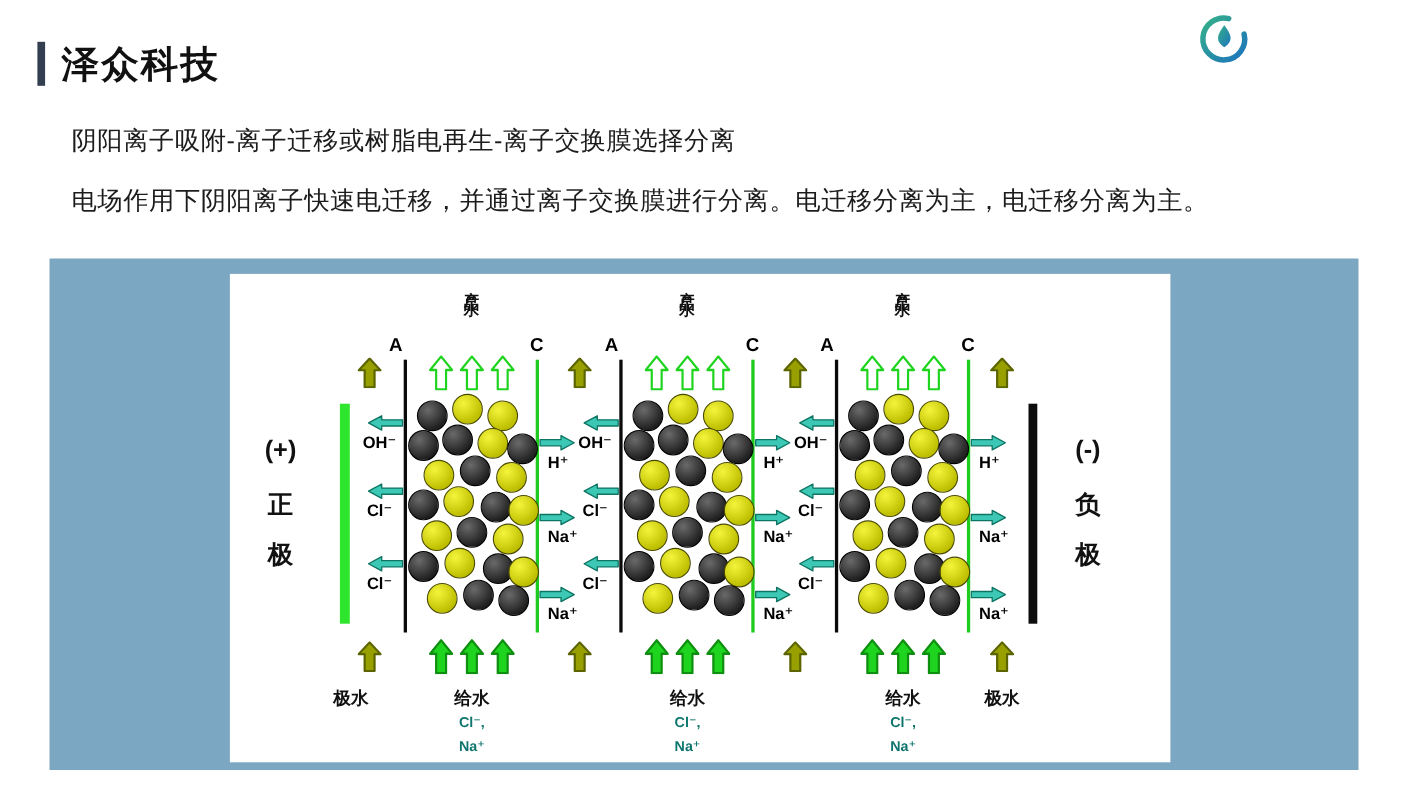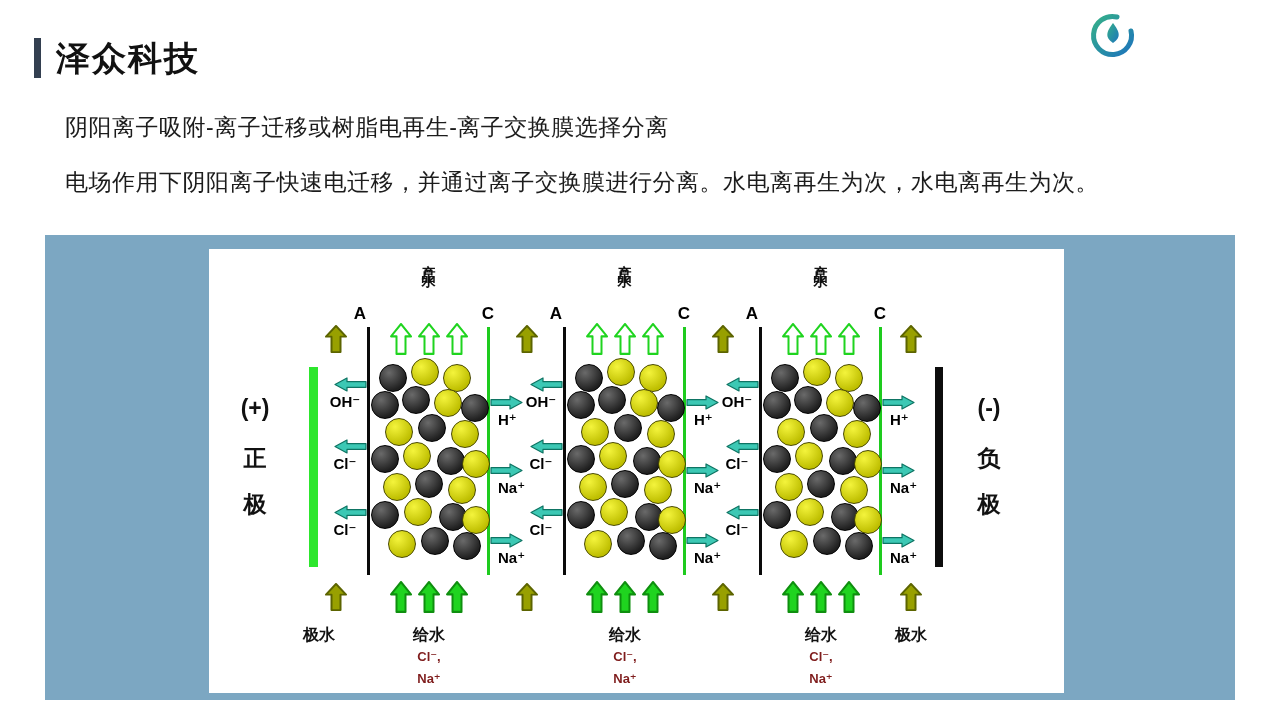--- a/index.html
+++ b/index.html
@@ -38,21 +38,21 @@
   .mc{left:165px;width:18px;text-align:center}
   .aline{position:absolute;left:53px;top:78px;width:3px;height:248px;background:#0a0a0a}
   .cline{position:absolute;left:173px;top:78px;width:3px;height:248px;background:#1ecb1e}
   .bead{position:absolute;width:26px;height:26px;border-radius:50%}
   .bead.d{background:radial-gradient(circle at 35% 30%,#6a6a6a,#1f1f1f 72%);border:1px solid #000}
   .bead.y{background:radial-gradient(circle at 35% 30%,#f4f43c,#bebe00 72%);border:1px solid #4a4a00}
   .ion{position:absolute;font-weight:700;font-size:15px;color:#000}
   .il{left:8px;width:46px;text-align:center}
   .ir{left:184px;width:52px;text-align:left}
   .feed{position:absolute;left:75px;top:376px;width:80px;text-align:center;font-size:16px;font-weight:700;color:#111}
-  .fion{position:absolute;left:75px;width:80px;text-align:center;font-size:13px;font-weight:700;color:#7f1d1d}
+  .fion{position:absolute;left:75px;width:80px;text-align:center;font-size:13px;font-weight:700;color:#0f766e}
 </style>
 </head>
 <body>
 
 <div class="accent"></div>
 <h1>泽众科技</h1>
 
 <div class="logo">
   <svg width="46" height="46" viewBox="0 0 46 46">
     <defs>
@@ -60,21 +60,21 @@
         <stop offset="0" stop-color="#35b089"></stop>
           <stop offset="1" stop-color="#1d74bc"></stop>
       </linearGradient>
     </defs>
     <path d="M27 5 A19 19 0 1 0 41 19" fill="none" stroke="url(#lg)" stroke-width="5" stroke-linecap="round"></path>
     <path d="M23 11 C17 19 14 25 23 31 C32 25 29 19 23 11 Z" fill="url(#lg)"></path>
   </svg>
 </div>
 
 <div class="body-line l1">阴阳离子吸附-离子迁移或树脂电再生-离子交换膜选择分离</div>
-<div class="body-line l2">电场作用下阴阳离子快速电迁移，并通过离子交换膜进行分离。水电离再生为次，水电离再生为次。</div>
+<div class="body-line l2">电场作用下阴阳离子快速电迁移，并通过离子交换膜进行分离。电迁移分离为主，电迁移分离为主。</div>
 
 <div class="figure">
   <div class="panel" id="panel">
 
     <div id="channels-layer">
         <div class="arr" style="left:116px;top:76px">
           <svg width="22" height="28" viewBox="0 0 22 30" preserveAspectRatio="none" style="display:block">
             <polygon points="11,1 21,12.5 15.5,12.5 15.5,29 6.5,29 6.5,12.5 1,12.5" fill="#98a000" stroke="#5c6400" stroke-width="2" stroke-linejoin="round"></polygon>
           </svg>
         </div>

